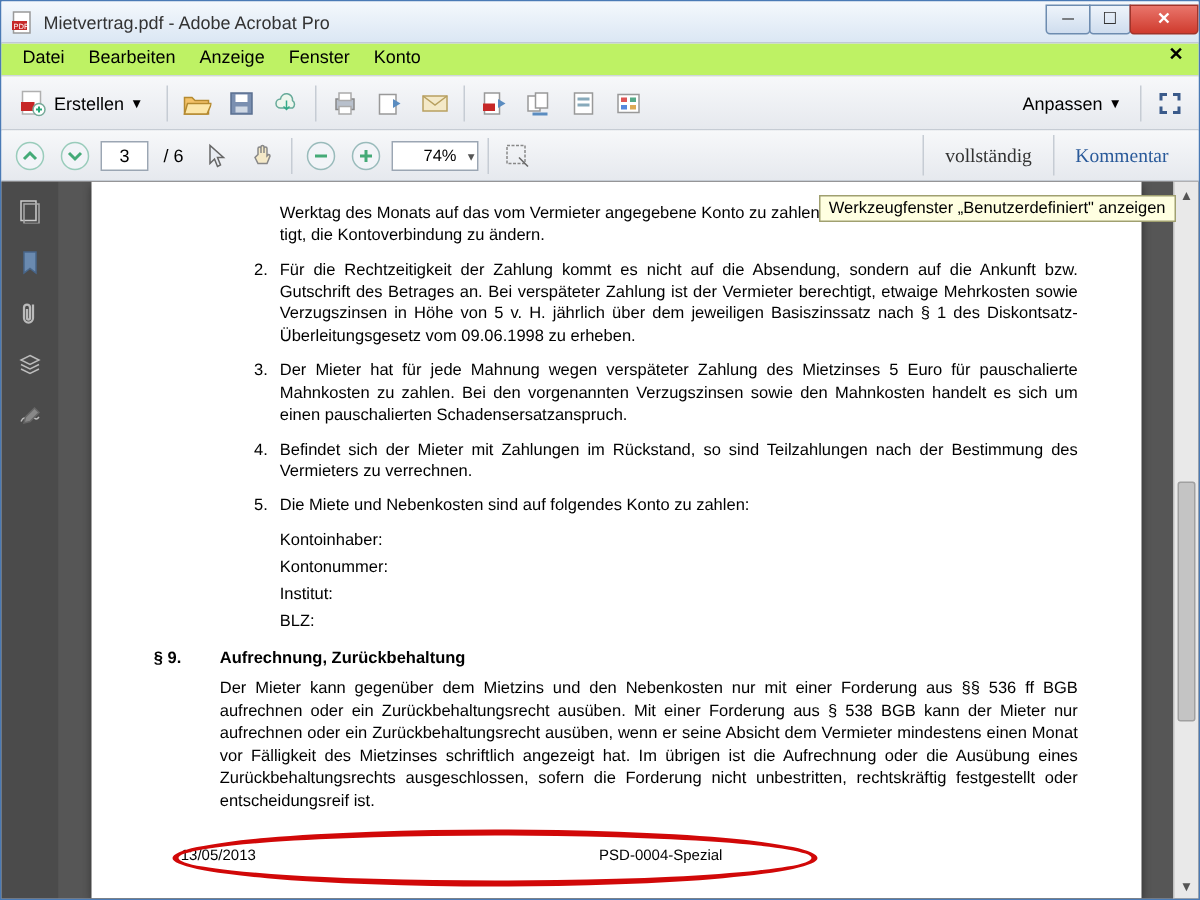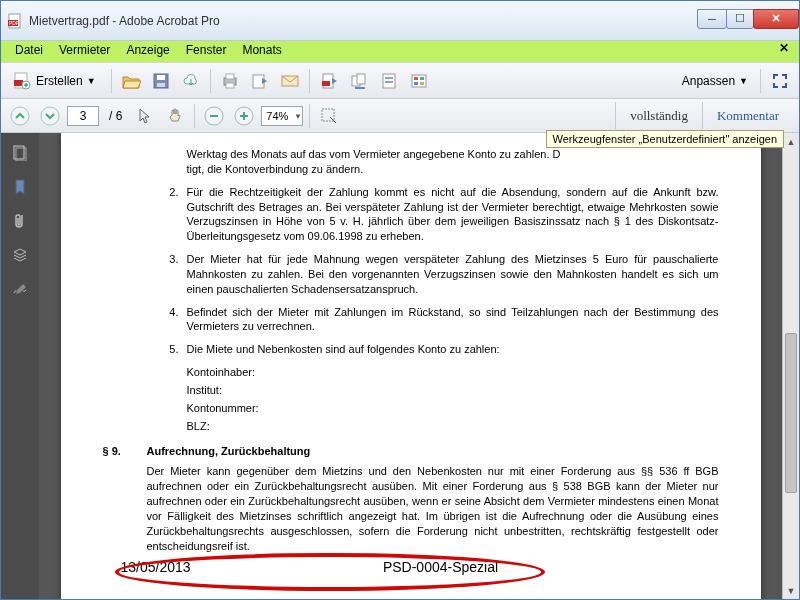--- a/index.html
+++ b/index.html
@@ -1,57 +1,57 @@
 <!DOCTYPE html>
 <html><head>
 <meta charset="utf-8">
 <style>
 * { margin: 0; padding: 0; box-sizing: border-box; }
 body { font-family: "Segoe UI", Tahoma, sans-serif; font-size: 12px; background: #fff; width: 800px; height: 600px; overflow: hidden; position: relative; }
 .window { width: 800px; height: 600px; border: 1px solid #4a7ab5; display: flex; flex-direction: column; }
-.titlebar { height: 40px; background: linear-gradient(#f4f8fc, #dbe7f4); display: flex; align-items: center; padding: 0 0 0 6px; border-bottom: 1px solid #c0c9d6; position: relative; }
+.titlebar { height: 28px; background: linear-gradient(#f4f8fc, #dbe7f4); display: flex; align-items: center; padding: 0 0 0 6px; border-bottom: 1px solid #c0c9d6; position: relative; }
 .titlebar-icon { width: 16px; height: 16px; margin-right: 6px; }
 .titlebar-text { flex: 1; color: #333; font-size: 12px; }
 .win-btns { display: flex; height: 20px; margin-top: -4px; }
 .win-btn { width: 30px; height: 20px; border: 1px solid #6d8cb0; background: linear-gradient(#eef4fb,#cfddee); margin-left: -1px; display: flex; align-items: center; justify-content: center; border-radius: 0 0 3px 3px; }
 .win-btn.max { width: 28px; }
 .win-btn.close { width: 46px; background: linear-gradient(#e9756b,#cf3b2e); border-color: #a0342a; }
 .win-btn span { font-size: 11px; color: #333; }
 .win-btn.close span { color: #fff; font-weight: bold; }
 .menubar { height: 22px; background: #bef264; border-bottom: 1px solid #d0d6de; display: flex; align-items: flex-start; padding: 0 6px; }
 .menubar-item { padding: 2px 8px; cursor: default; font-size: 12px; }
 .menubar-close { margin-left: auto; font-family: Arial; font-weight: bold; cursor: default; padding: 0 4px; }
 .toolbar { background: linear-gradient(#f7f8fa,#e6e9ee); border-bottom: 1px solid #c6ccd4; display: flex; align-items: center; padding: 3px 6px; gap: 4px; }
 .toolbar1 { height: 36px; }
 .toolbar2 { height: 34px; }
 .tb-btn { width: 26px; height: 26px; display: flex; align-items: center; justify-content: center; border-radius: 2px; }
 .sep { width: 1px; height: 24px; background: #c6ccd4; margin: 0 2px; }
 .create-btn { display: flex; align-items: center; gap: 4px; padding: 2px 8px 2px 4px; border: 1px solid transparent; border-radius: 2px; }
 .pagebox { width: 32px; height: 20px; text-align: center; border: 1px solid #9ba6b3; background: #fff; font-size: 12px; }
-.zoom-sel { height: 20px; border: 1px solid #9ba6b3; background: #fff; font-size: 11px; padding: 0 14px 0 4px; display: flex; align-items: center; position: relative; }
+.zoom-sel { height: 20px; border: 1px solid #9ba6b3; background: #fff; font-size: 11px; padding: 0 14px 0 20px; display: flex; align-items: center; position: relative; }
 .zoom-sel::after { content: "▾"; position: absolute; right: 2px; font-size: 9px; color: #555; }
 .rt-tabs { margin-left: auto; display: flex; align-items: stretch; height: 100%; font-family: Liberation Serif, serif; }
 .rt-tab { padding: 0 14px; display: flex; align-items: center; color: #2a5a9a; border-left: 1px solid #c6ccd4; font-size: 13px; cursor: default; }
 .rt-tab.v { color: #333; }
 .content { flex: 1; display: flex; background: #565656; overflow: hidden; }
 .side { width: 38px; background: #4b4b4b; display: flex; flex-direction: column; align-items: center; padding-top: 8px; gap: 10px; }
 .side-btn { width: 24px; height: 24px; display: flex; align-items: center; justify-content: center; color: #ccc; }
 .doc-wrap { flex: 1; background: #565656; display: flex; justify-content: center; overflow: hidden; position: relative; }
 .page { width: 700px; background: #fff; margin-top: 0; box-shadow: 0 2px 6px rgba(0,0,0,.5); padding: 14px 42px 20px 42px; font-size: 11px; color: #000; line-height: 1.35; position: relative; }
 .cut { color: #000; }
 .ol { list-style: none; }
 .ol li { display: flex; margin-bottom: 8px; text-align: justify; }
 .ol .num { width: 22px; flex-shrink: 0; text-align: right; padding-right: 8px; }
 .ol .txt { flex: 1; }
 .bank { margin-left: 22px; }
 .bank div { margin-bottom: 3px; }
 .h9 { font-weight: bold; margin: 10px 0 6px 0; display: flex; }
 .h9 .sn { width: 44px; }
 .para { margin-left: 44px; text-align: justify; }
-.footer-line { position: absolute; bottom: 22px; left: 60px; right: 60px; display: flex; font-size: 14px; }
+.footer-line { position: absolute; bottom: 22px; left: 60px; right: 60px; display: flex; font-size: 10px; }
 .footer-date { width: 140px; }
 .footer-ref { flex: 1; text-align: center; margin-left: -80px; }
 .ellipse { position: absolute; border: 4px solid #d10808; border-radius: 50%; width: 430px; height: 38px; bottom: 8px; left: 54px; pointer-events: none; }
 .scroll { width: 17px; background: #e9e9e9; border-left: 1px solid #c0c0c0; position: relative; }
 .scroll .thumb { position: absolute; left: 2px; right: 2px; top: 200px; height: 160px; background: #c4c4c4; border: 1px solid #a0a0a0; border-radius: 2px; }
 .scroll .arr { position: absolute; left: 0; right: 0; height: 17px; display: flex; align-items: center; justify-content: center; font-size: 9px; color: #555; }
 .scroll .arr.up { top: 0; }
 .scroll .arr.dn { bottom: 0; }
 .tooltip { position: absolute; top: 130px; right: 16px; background: #ffffe1; border: 1px solid #a0a070; padding: 2px 6px; font-size: 11px; z-index: 50; }
 .anpassen { margin-left: auto; display: flex; align-items: center; gap: 4px; font-size: 12px; padding: 0 6px; }
@@ -78,24 +78,24 @@
           <span>☐</span>
         </div>
       <div class="win-btn close">
           <span>✕</span>
         </div>
     </div>
   </div>
 
   <div class="menubar">
     <div class="menubar-item">Datei</div>
-    <div class="menubar-item">Vermieter</div>
+    <div class="menubar-item">Bearbeiten</div>
     <div class="menubar-item">Anzeige</div>
     <div class="menubar-item">Fenster</div>
-    <div class="menubar-item">Monats</div>
+    <div class="menubar-item">Konto</div>
     <div class="menubar-close">✕</div>
   </div>
 
   <div class="toolbar toolbar1">
     <div class="create-btn">
       <svg width="20" height="20">
           <rect x="3" y="2" width="12" height="15" fill="#fff" stroke="#b0b0b0"></rect>
           <rect x="2" y="9" width="9" height="6" fill="#c62828"></rect>
           <circle cx="14" cy="14" r="4" fill="#fff" stroke="#7a9"></circle>
           <path d="M14 12v4M12 14h4" stroke="#2a7" stroke-width="1.3"></path>
@@ -288,22 +288,22 @@
               <span class="num">4.</span>
               <span class="txt">Befindet sich der Mieter mit Zahlungen im Rückstand, so sind Teilzahlungen nach der Bestimmung des Vermieters zu verrechnen.</span>
             </li>
           <li>
               <span class="num">5.</span>
               <span class="txt">Die Miete und Nebenkosten sind auf folgendes Konto zu zahlen:</span>
             </li>
         </ol>
         <div class="bank" style="margin-left:84px">
           <div>Kontoinhaber:</div>
+          <div>Kontonummer:</div>
           <div>Institut:</div>
-          <div>Kontonummer:</div>
           <div>BLZ:</div>
         </div>
         <div class="h9">
           <span class="sn">§ 9.</span>
           <span>Aufrechnung, Zurückbehaltung</span>
         </div>
         <div class="para">Der Mieter kann gegenüber dem Mietzins und den Nebenkosten nur mit einer Forderung aus §§ 536 ff BGB aufrechnen oder ein Zurückbehaltungsrecht ausüben. Mit einer Forderung aus § 538 BGB kann der Mieter nur aufrechnen oder ein Zurückbehaltungsrecht ausüben, wenn er seine Absicht dem Vermieter mindestens einen Monat vor Fälligkeit des Mietzinses schriftlich angezeigt hat. Im übrigen ist die Aufrechnung oder die Ausübung eines Zurückbehaltungsrechts ausgeschlossen, sofern die Forderung nicht unbestritten, rechtskräftig festgestellt oder entscheidungsreif ist.</div>
 
         <div class="footer-line">
           <span class="footer-date">13/05/2013</span>

